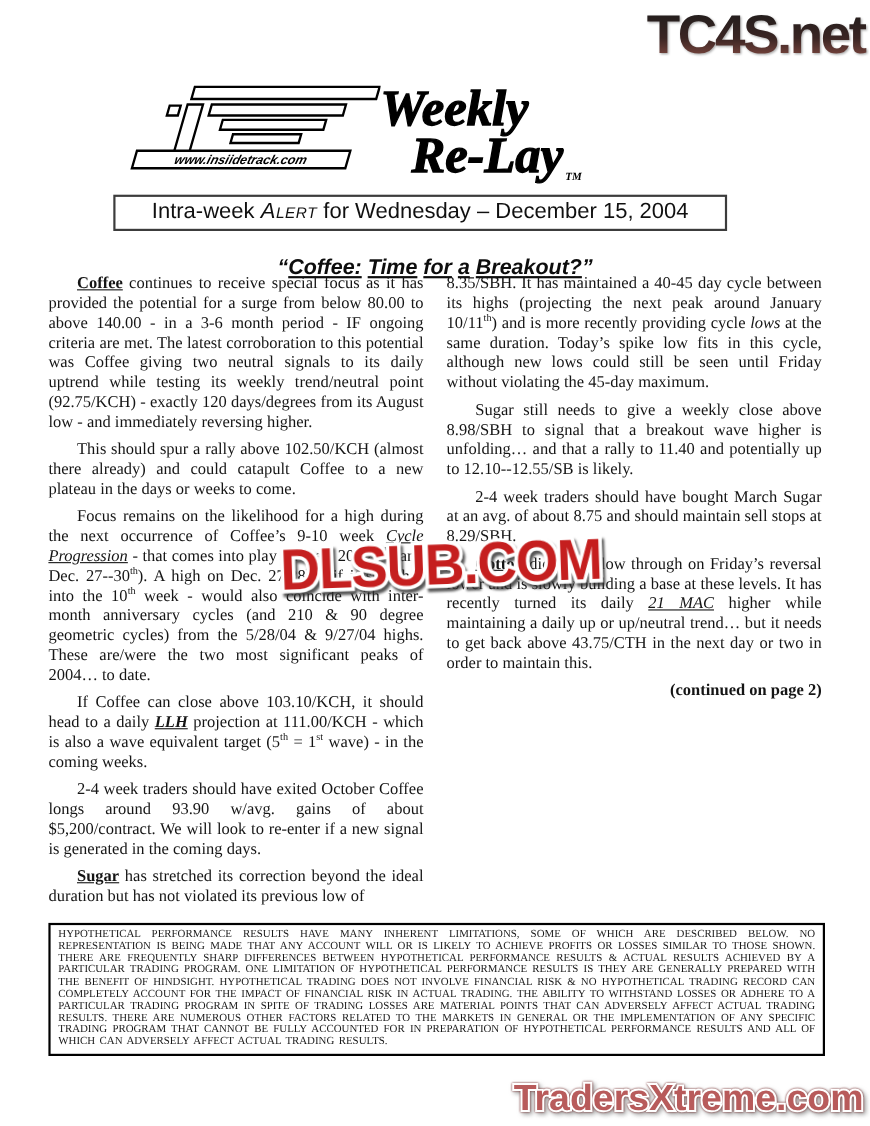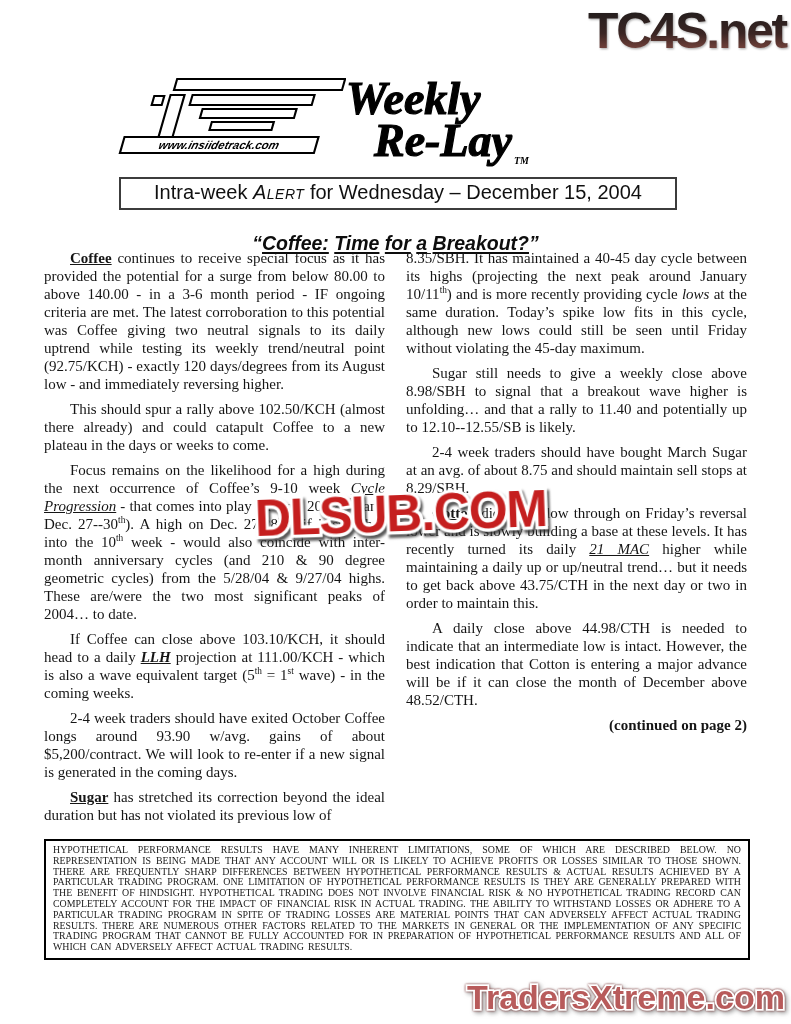--- a/index.html
+++ b/index.html
@@ -21,21 +21,21 @@
     -webkit-text-stroke:1.2px #000;
   }
   .brand .line2 { margin-left:28px; }
   .brand .tm {
     font-size:10px; -webkit-text-stroke:0; font-weight:bold;
     position:relative; top:8px; margin-left:2px;text-align:right;
   }
 
   
   #alert-box {
-    position:absolute; top:177px; left:119px; width:558px;
+    position:absolute; top:177px; left:103px; width:558px;
     border:2px solid #3c3c3c; padding:2px 0 4px;
     text-align:center; font-family:"Liberation Sans", sans-serif;
     font-size:20px; color:#101010;
   }
   #alert-box .f-sc { letter-spacing:0.5px; }
 
   
   #headline {
     position:absolute; top:232px; left:0; width:100%; text-align:center;
     font-family:"Liberation Sans", sans-serif; font-weight:bold; font-style:italic;
@@ -117,21 +117,20 @@
       <p><span>Focus remains on the likelihood for a high during the next occurrence of Coffee’s 9-10 week </span><span class="f-i f-u">Cycle Progression</span><span> - that comes into play on Dec. 20--24</span><sup>th</sup><span> (and Dec. 27--30</span><sup>th</sup><span>). A high on Dec. 27/28</span><sup>th</sup><span> - if it stretches into the 10</span><sup>th</sup><span> week - would also coincide with inter-month anniversary cycles (and 210 &amp; 90 degree geometric cycles) from the 5/28/04 &amp; 9/27/04 highs. These are/were the two most significant peaks of 2004… to date.</span></p>
       <p><span>If Coffee can close above 103.10/KCH, it should head to a daily </span><span class="f-b f-i f-u">LLH</span><span> projection at 111.00/KCH - which is also a wave equivalent target (5</span><sup>th</sup><span> = 1</span><sup>st</sup><span> wave) - in the coming weeks.</span></p>
       <p><span>2-4 week traders should have exited October Coffee longs around 93.90 w/avg. gains of about $5,200/contract. We will look to re-enter if a new signal is generated in the coming days.</span></p>
       <p><span class="f-b f-u">Sugar</span><span> has stretched its correction beyond the ideal duration but has not violated its previous low of</span></p>
     </div>
   <div class="col">
       <p class="noindent"><span>8.35/SBH. It has maintained a 40-45 day cycle between its highs (projecting the next peak around January 10/11</span><sup>th</sup><span>) and is more recently providing cycle </span><span class="f-i">lows</span><span> at the same duration. Today’s spike low fits in this cycle, although new lows could still be seen until Friday without violating the 45-day maximum.</span></p>
       <p><span>Sugar still needs to give a weekly close above 8.98/SBH to signal that a breakout wave higher is unfolding… and that a rally to 11.40 and potentially up to 12.10--12.55/SB is likely.</span></p>
       <p><span>2-4 week traders should have bought March Sugar at an avg. of about 8.75 and should maintain sell stops at 8.29/SBH.</span></p>
       <p><span class="f-b f-u">Cotton</span><span> did not follow through on Friday’s reversal lower and is slowly building a base at these levels. It has recently turned its daily </span><span class="f-i f-u">21 MAC</span><span> higher while maintaining a daily up or up/neutral trend… but it needs to get back above 43.75/CTH in the next day or two in order to maintain this.</span></p>
-      <p><span>A daily close above 44.98/CTH is needed to indicate that an intermediate low is intact. However, the best indication that Cotton is entering a major advance will be if it can close the month of December above 48.52/CTH.</span></p>
       <p class="continued"><span class="f-b">(continued on page 2)</span></p>
     </div>
 </div>
 
 <div id="disclaimer">
   <span>HYPOTHETICAL PERFORMANCE RESULTS HAVE MANY INHERENT LIMITATIONS, SOME OF WHICH ARE DESCRIBED BELOW. NO REPRESENTATION IS BEING MADE THAT ANY ACCOUNT WILL OR IS LIKELY TO ACHIEVE PROFITS OR LOSSES SIMILAR TO THOSE SHOWN. THERE ARE FREQUENTLY SHARP DIFFERENCES BETWEEN HYPOTHETICAL PERFORMANCE RESULTS &amp; ACTUAL RESULTS ACHIEVED BY A PARTICULAR TRADING PROGRAM. ONE LIMITATION OF HYPOTHETICAL PERFORMANCE RESULTS IS THEY ARE GENERALLY PREPARED WITH THE BENEFIT OF HINDSIGHT. HYPOTHETICAL TRADING DOES NOT INVOLVE FINANCIAL RISK &amp; NO HYPOTHETICAL TRADING RECORD CAN COMPLETELY ACCOUNT FOR THE IMPACT OF FINANCIAL RISK IN ACTUAL TRADING. THE ABILITY TO WITHSTAND LOSSES OR ADHERE TO A PARTICULAR TRADING PROGRAM IN SPITE OF TRADING LOSSES ARE MATERIAL POINTS THAT CAN ADVERSELY AFFECT ACTUAL TRADING RESULTS. THERE ARE NUMEROUS OTHER FACTORS RELATED TO THE MARKETS IN GENERAL OR THE IMPLEMENTATION OF ANY SPECIFIC TRADING PROGRAM THAT CANNOT BE FULLY ACCOUNTED FOR IN PREPARATION OF HYPOTHETICAL PERFORMANCE RESULTS AND ALL OF WHICH CAN ADVERSELY AFFECT ACTUAL TRADING RESULTS.</span>
 </div>
 
 <svg id="wm-mid" width="308" height="70" viewBox="0 0 308 70">
   <text x="152" y="44" text-anchor="middle" transform="rotate(-2 152 34) scale(1,1.12)" font-family="'Liberation Sans',sans-serif" font-weight="bold" font-size="47" letter-spacing="-1" textLength="292" lengthAdjust="spacingAndGlyphs" fill="#c51f1f" stroke="#ffffff" stroke-width="6" paint-order="stroke" style="filter:drop-shadow(2px 3px 1px rgba(45,45,45,0.8))">DLSUB.COM</text>

